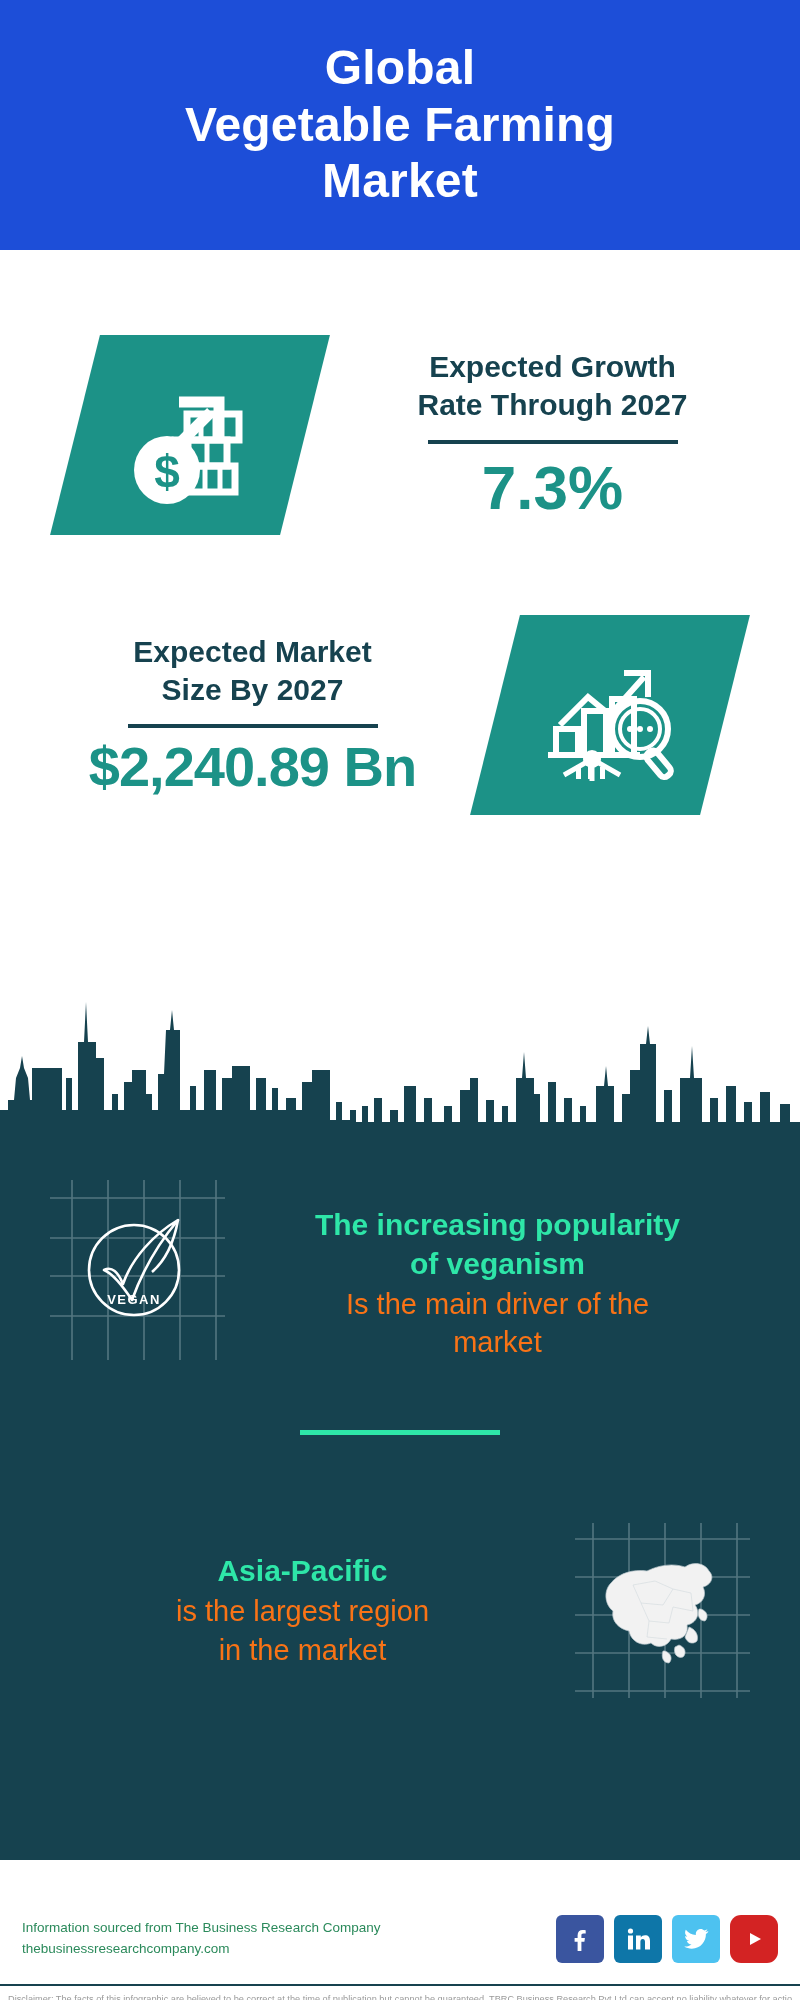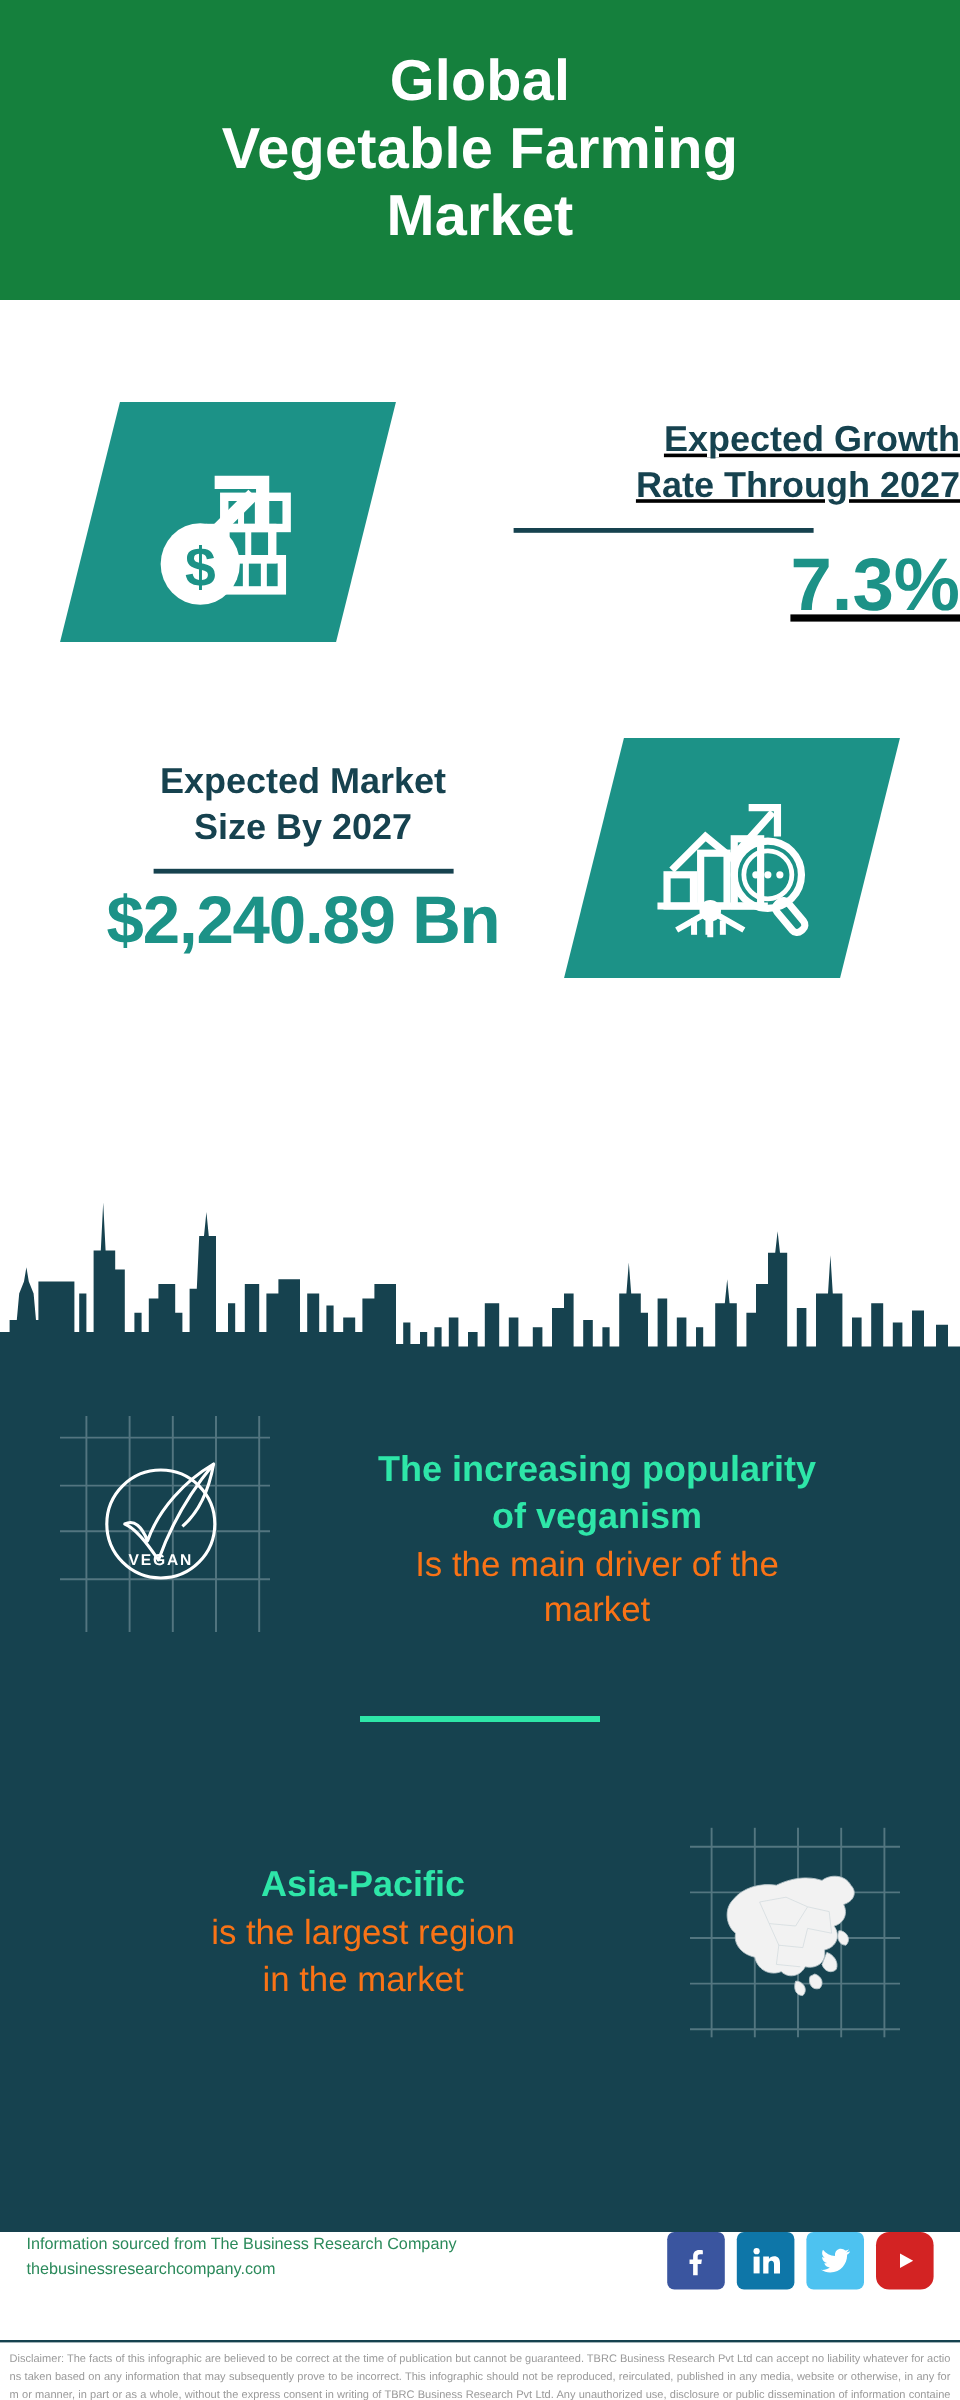--- a/index.html
+++ b/index.html
@@ -6,21 +6,21 @@
   html,body { background:#ffffff; }
   body {
     width:800px; height:2000px; position:relative;
     font-family:"Liberation Sans", sans-serif;
     overflow:hidden;
   }
 
   
   .header {
     width:800px; height:250px;
-    background:#15803d;
+    background:#1d4ed8;
     display:flex; align-items:center; justify-content:center;
     text-align:center;
   }
   .header h1 {
     color:#ffffff;
     font-size:48px;
     font-weight:bold;
     line-height:1.18;
     letter-spacing:0.2px;
     padding:0 40px;
@@ -43,21 +43,21 @@
   .para-shape {
     width:230px; height:200px;
     background:#1C9287;
     transform:skewX(-14deg);
     margin-left:75px;
     display:flex; align-items:center; justify-content:center;
     flex:none;
   }
   .para-inner { transform:skewX(14deg); display:flex; align-items:center; justify-content:center; }
   .stat1-text {
-    flex:1; text-align:right; text-decoration:underline;
+    flex:1; text-align:center; 
   }
   .stat-label {
     color:#16424F; font-size:30px; font-weight:bold; line-height:1.28;
   }
   .stat-rule {
     width:250px; height:4px; background:#16424F;
     margin:16px auto 10px auto;
   }
   .stat-value {
     color:#1C9287; font-size:62px; font-weight:bold; line-height:1.1;
@@ -114,21 +114,21 @@
   .row-asia {
     position:absolute; left:0; top:360px; width:800px; height:220px;
     display:flex; align-items:center;
   }
   .row-asia .msg { flex:1; text-align:center; padding-left:30px; }
   .row-asia .icon-grid { margin-left:0; margin-right:50px; width:175px; height:175px; }
 
   
   .footer {
     position:relative; width:800px; height:90px; background:#ffffff;
-    display:flex; align-items:flex-start; padding:0 22px;
+    display:flex; align-items:center; padding:0 22px;margin-top:34px;
   }
   .footer-text { flex:1; }
   .footer-line {
     color:#2B8A5B; font-size:13.5px; line-height:1.55;
   }
   .socials { display:flex; gap:10px; align-items:center; }
   .sq {
     width:48px; height:48px; border-radius:6px;
     display:flex; align-items:center; justify-content:center;
   }

